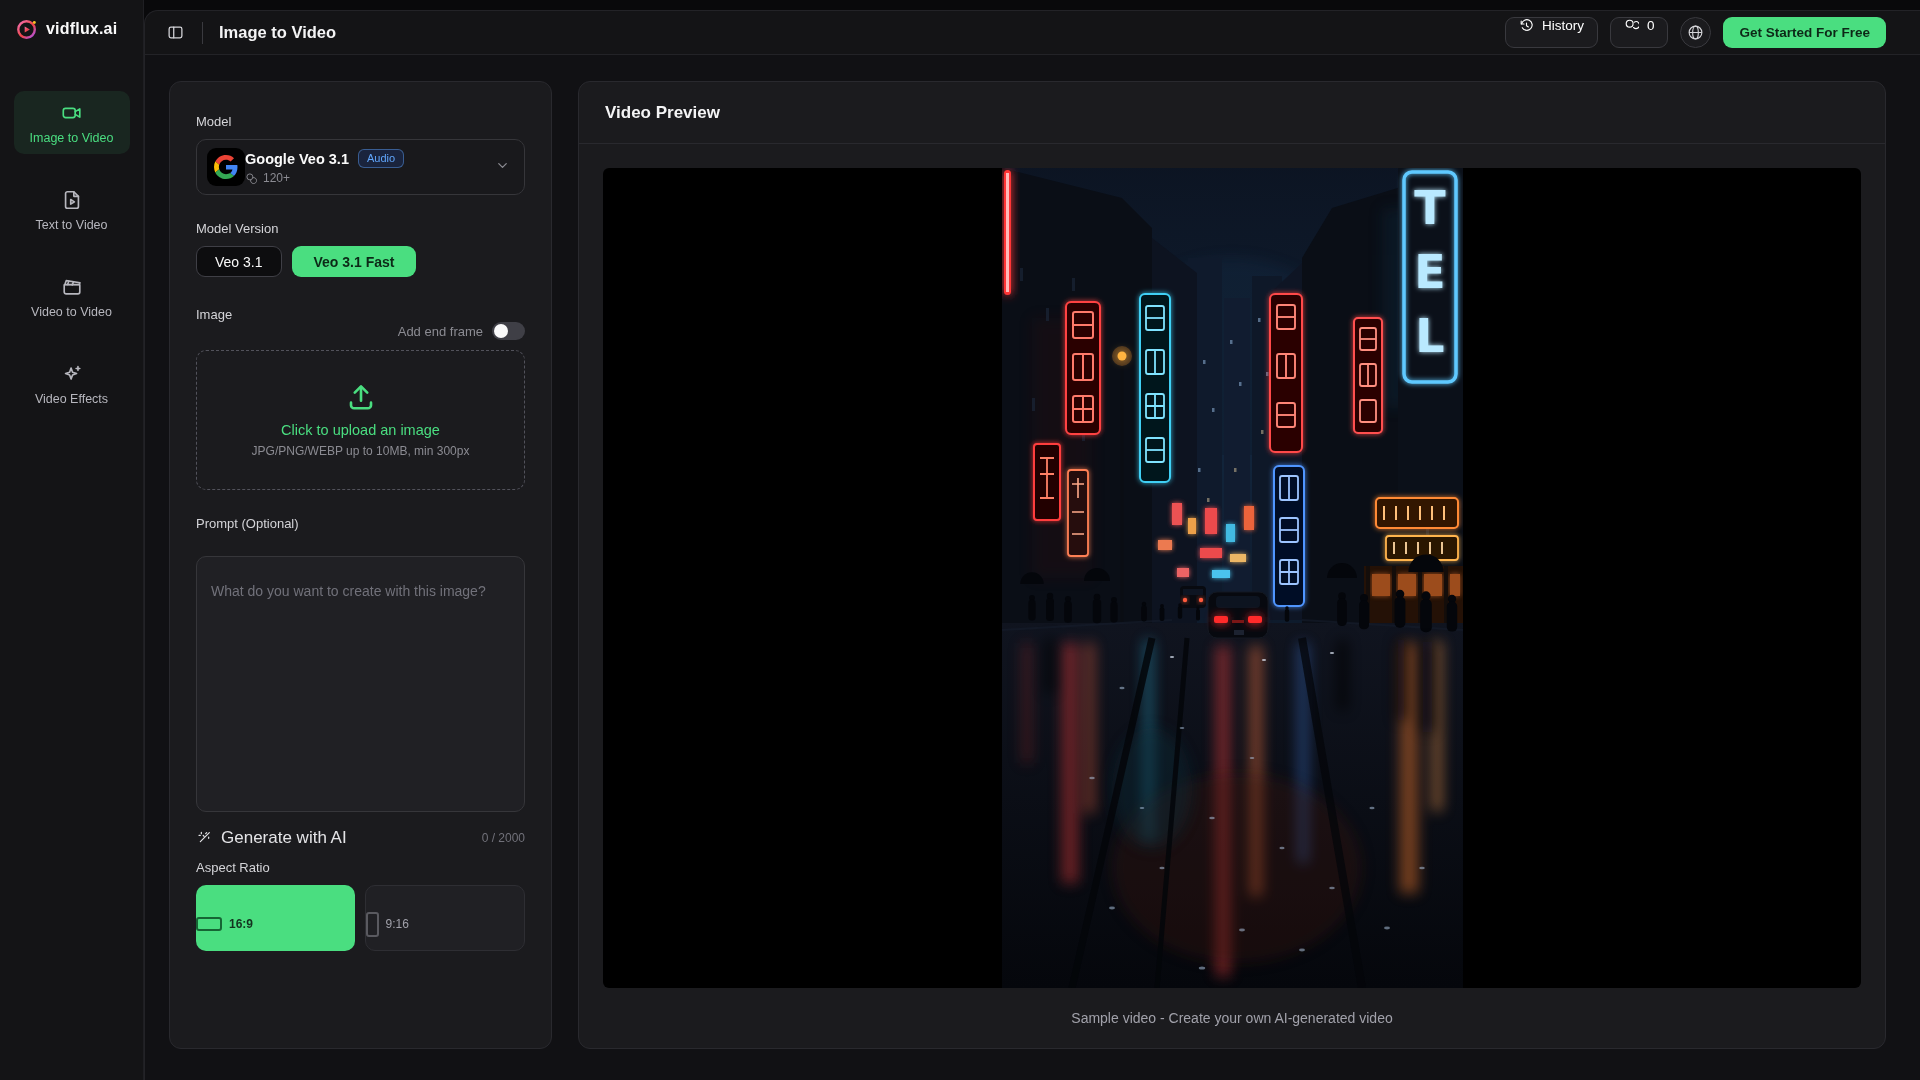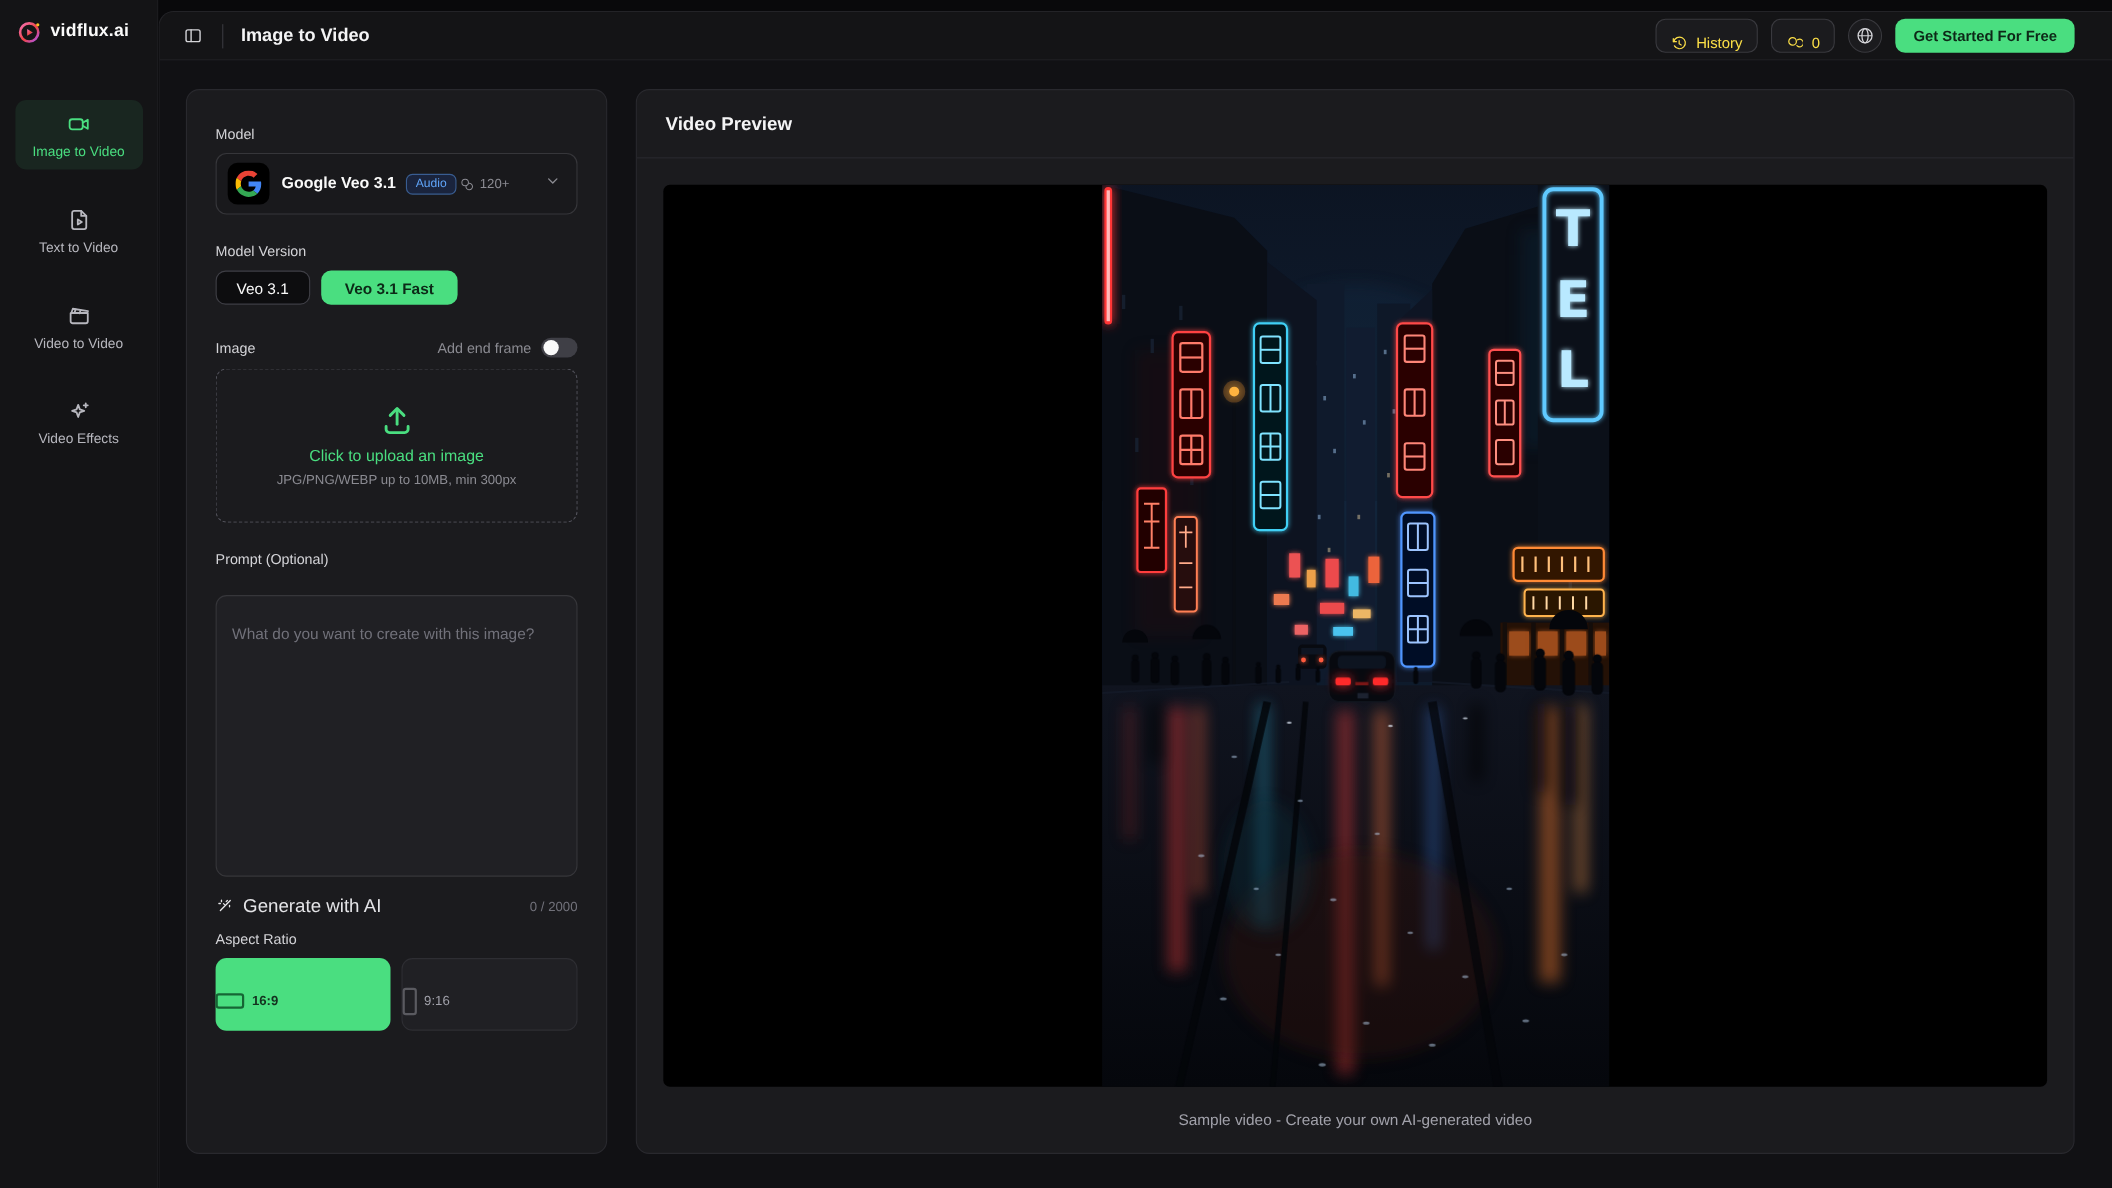--- a/index.html
+++ b/index.html
@@ -26,22 +26,22 @@
     border:1px solid #232327; border-right:none; border-bottom:none;
     display:flex; flex-direction:column; overflow:hidden; }
   .topbar { height:44px; flex:0 0 44px; border-bottom:1px solid #232327;
     display:flex; align-items:center; padding:0 34px 0 22px; }
   .icon-btn { background:none; border:none; color:#d4d4d8; cursor:pointer; display:flex; align-items:center; }
   .icon-btn svg { width:17px; height:17px; stroke:currentColor; fill:none; stroke-width:1.8;
     stroke-linecap:round; stroke-linejoin:round; }
   .tb-divider { width:1px; height:22px; background:#3a3a3f; margin:0 16px 0 18px; }
   .tb-title { font-size:16.5px; font-weight:600; color:#f4f4f5; }
   .tb-right { margin-left:auto; display:flex; align-items:center; gap:12px; }
-  .chip-btn { height:31px; display:flex; align-items:flex-end; gap:8px; padding:0 13px;
-    background:#1b1b1e; border:1px solid #39393e; border-radius:9px; color:#fde047;
+  .chip-btn { height:31px; display:flex; align-items:flex-start; gap:8px; padding:0 13px;
+    background:#1b1b1e; border:1px solid #39393e; border-radius:9px; color:#ffffff;
     font-size:13.5px; cursor:pointer; }
   .chip-btn svg { width:15px; height:15px; stroke:currentColor; fill:none; stroke-width:1.8;
     stroke-linecap:round; stroke-linejoin:round; }
   .globe-btn { width:31px; height:31px; border-radius:50%; background:#1b1b1e;
     border:1px solid #39393e; display:flex; align-items:center; justify-content:center;
     color:#d4d4d8; cursor:pointer; }
   .globe-btn svg { width:17px; height:17px; stroke:currentColor; fill:none; stroke-width:1.6; }
   .cta-btn { height:31px; padding:0 16px; background:var(--accent,#4ade80); color:#0d2817;
     border:none; border-radius:9px; font-size:13.5px; font-weight:600; cursor:pointer; }
 
@@ -50,39 +50,39 @@
 
   
   .config { width:383px; flex:0 0 383px; height:968px; display:flex; flex-direction:column; overflow:hidden; }
   .config-scroll { flex:1; overflow:hidden; padding:32px 26px 0; }
   .sec-label { font-size:13px; color:#d4d4d8; font-weight:500; }
   .model-select { margin-top:10px; height:56px; background:#19191c; border:1px solid #36363a;
     border-radius:10px; display:flex; align-items:center; padding:0 14px 0 10px; cursor:pointer; }
   .g-box { width:38px; height:38px; border-radius:9px; background:#000; display:flex;
     align-items:center; justify-content:center; flex:0 0 38px; }
   .g-box svg { width:24px; height:24px; }
-  .model-mid { margin-left:11px; display:flex; flex-direction:row; gap:3px; min-width:0; }
+  .model-mid { display:flex; flex-direction:column; gap:3px; min-width:0; }
   .model-row1 { display:flex; align-items:center; gap:9px; }
   .model-name { font-size:14.5px; font-weight:600; color:#fafafa; }
   .audio-badge { font-size:11px; color:var(--badge-blue,#60a5fa); background:rgba(37,99,235,.16);
     border:1px solid rgba(96,165,250,.45); border-radius:6px; padding:2px 8px 3px; }
   .model-row2 { display:flex; align-items:center; gap:5px; color:#8b8b92; font-size:12px; }
   .model-row2 svg { width:13px; height:13px; stroke:currentColor; fill:none; stroke-width:1.7; }
   .model-chevron { margin-left:auto; color:#8b8b92; }
   .model-chevron svg { width:15px; height:15px; stroke:currentColor; fill:none; stroke-width:2;
     stroke-linecap:round; stroke-linejoin:round; }
 
   .mv-label { margin-top:26px; }
   .mv-row { margin-top:10px; display:flex; gap:10px; }
   .mv-btn { height:31px; padding:0 18px; border-radius:9px; font-size:14px; cursor:pointer;
     background:#0d0d0f; border:1px solid #3f3f46; color:#fafafa; }
   .mv-btn.selected { background:var(--accent,#4ade80); border:none; color:#0c2917; font-weight:600;
     padding:0 22px; }
 
-  .img-row { margin-top:30px; display:flex; align-items:center; }
+  .img-row { margin-top:30px; display:flex; align-items:flex-start;flex-direction:column; }
   .endframe { margin-left:auto; display:flex; align-items:center; gap:9px; color:#8b8b92; font-size:13px; }
   .toggle { width:33px; height:18px; border-radius:9px; background:#3f3f46; position:relative; cursor:pointer; }
   .toggle .knob { position:absolute; left:2px; top:2px; width:14px; height:14px; border-radius:50%; background:#fafafa; }
 
   .upload-box { margin-top:10px; height:140px; border:1.5px dashed #52525b; border-radius:10px;
     display:flex; flex-direction:column; align-items:center; justify-content:center; cursor:pointer; }
   .upload-box svg { width:30px; height:30px; stroke:var(--accent,#4ade80); fill:none;
     stroke-width:2.1; stroke-linecap:round; stroke-linejoin:round; }
   .upload-title { margin-top:10px; color:var(--accent,#4ade80); font-size:14.5px; }
   .upload-hint { margin-top:6px; color:#8b8b92; font-size:12px; }

